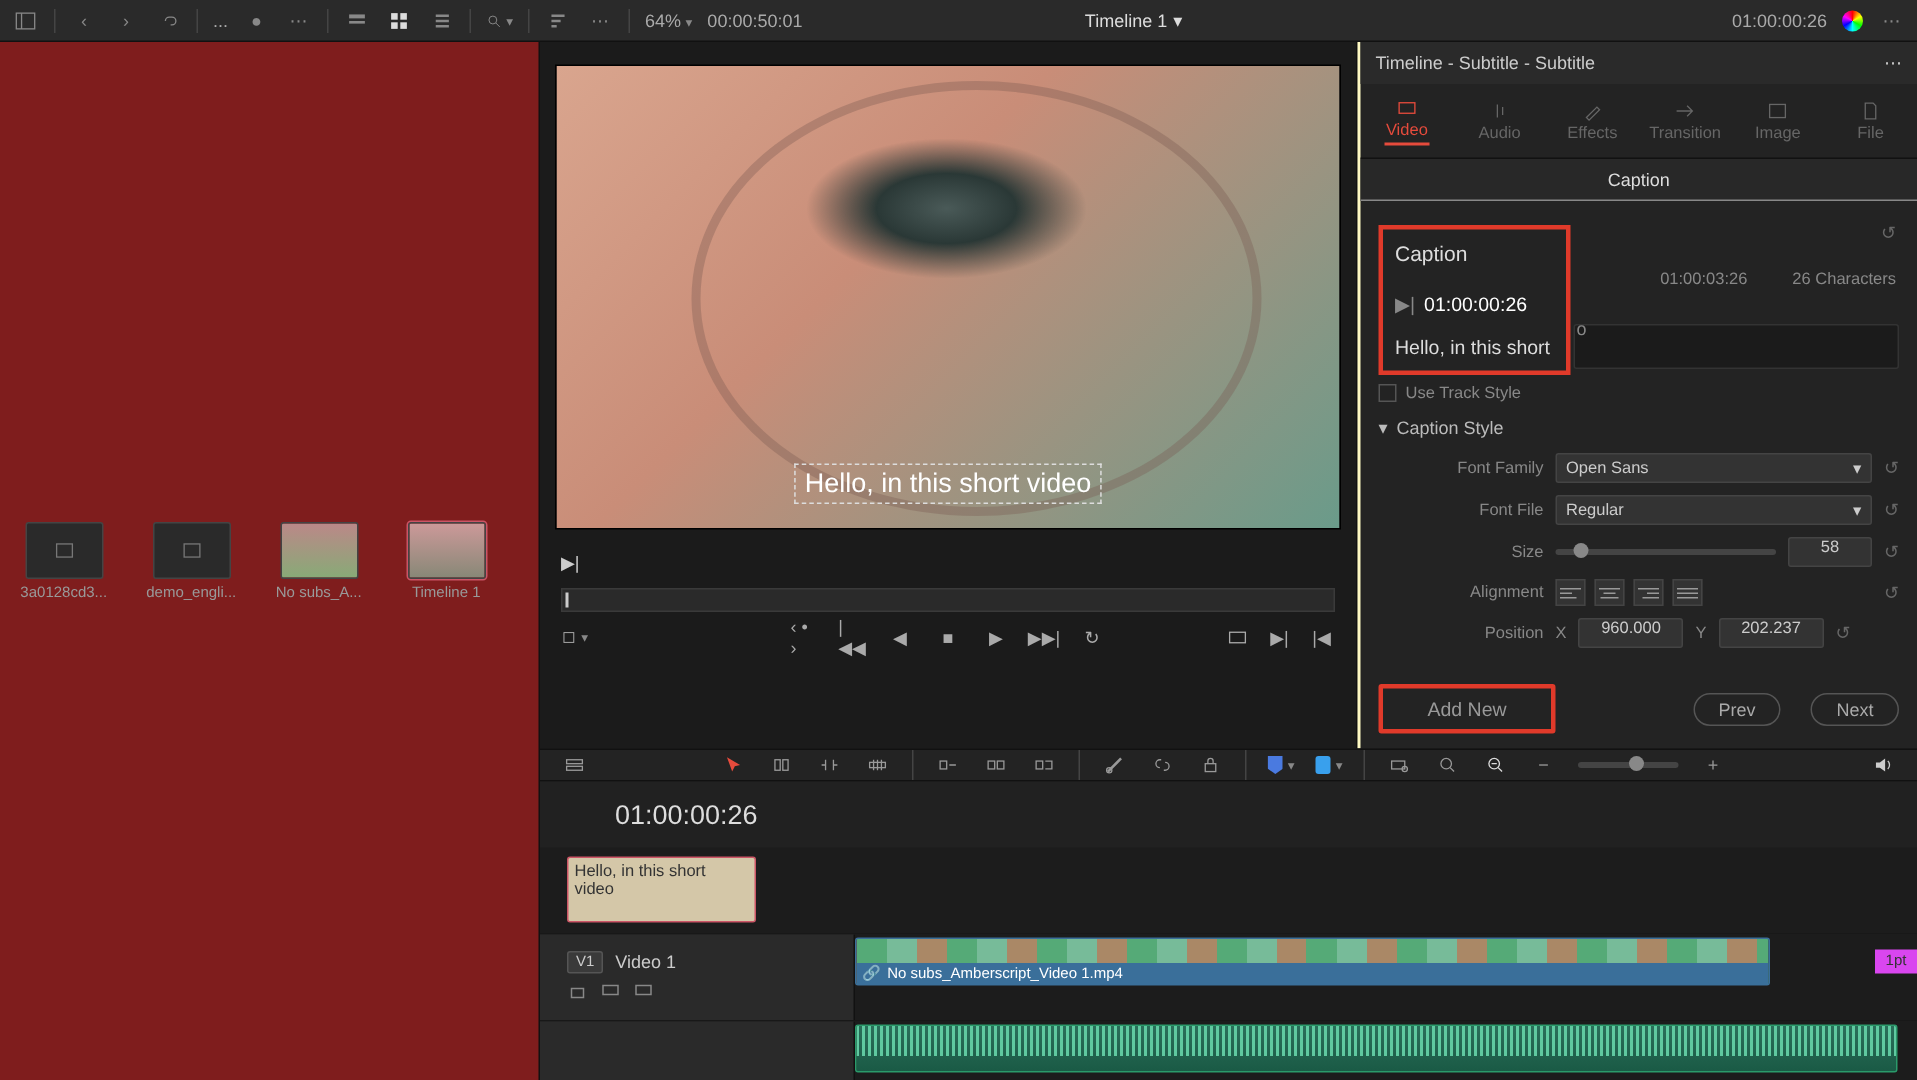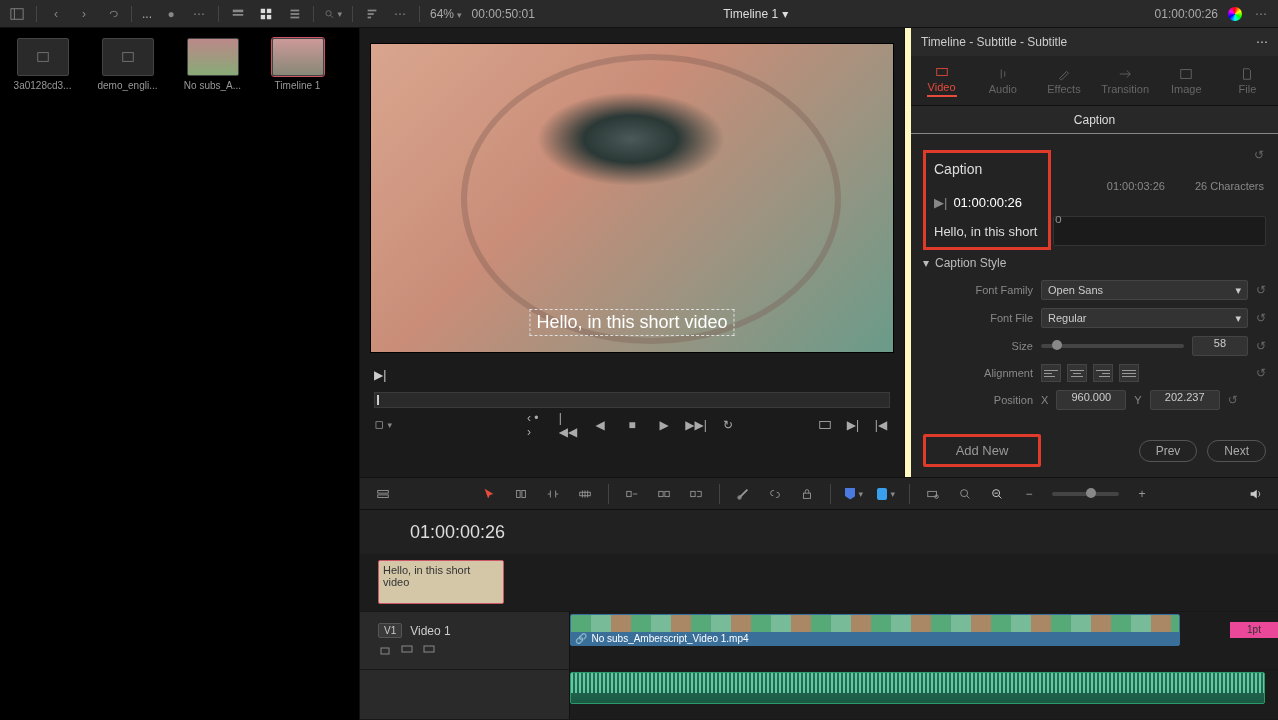--- a/index.html
+++ b/index.html
@@ -4,21 +4,21 @@
 <style>
 * { margin: 0; padding: 0; box-sizing: border-box; font-family: -apple-system, Arial, sans-serif; }
 body { background: #1a1a1a; color: #ccc; width: 1278px; height: 720px; overflow: hidden; font-size: 12px; }
 .topbar { height: 28px; background: #2a2a2a; display: flex; align-items: center; padding: 0 8px; gap: 10px; border-bottom: 1px solid #111; }
 .topbar .iconbtn { width: 18px; height: 18px; display: flex; align-items: center; justify-content: center; color: #888; cursor: pointer; }
 .topbar .sep { width: 1px; height: 16px; background: #444; }
 .topbar .label { color: #aaa; }
 .topbar .center { margin: 0 auto; }
 .topbar .title-center { color: #ddd; cursor: pointer; display:flex; align-items:center; gap:4px;}
 .main { display: flex; height: calc(720px - 28px); }
-.left-pool { width: 360px; background: #000000; border-right: 1px solid #111; padding: 10px; display: flex; flex-direction: column; }
+.left-pool { width: 360px; background: #7f1d1d; border-right: 1px solid #111; padding: 10px; display: flex; flex-direction: column; justify-content: center; }
 .thumbs { display: flex; gap: 20px; }
 .thumb { width: 65px; display: flex; flex-direction: column; align-items: center; gap: 4px; cursor: pointer; }
 .thumb .box { width: 52px; height: 38px; background: #333; border: 1px solid #444; border-radius: 2px; }
 .thumb .box.selected{ outline:1px solid #c56;}
 .thumb .name { font-size: 10px; color: #999; text-align: center; overflow: hidden; text-overflow: ellipsis; white-space: nowrap; width: 100%; }
 .viewer-col { width: 545px; background: #1b1b1b; display: flex; flex-direction: column; border-right: 1px solid #111; }
 .viewer { flex: 0 0 340px; padding: 10px; display:flex; align-items:center; justify-content:center;}
 .frame { width: 525px; height: 310px; background: linear-gradient(135deg, #d9a58e 0%, #c98d78 40%, #6a9b8a 100%); position: relative; border:1px solid #000;}
 .eye { position:absolute; left:150px; top:40px; width:220px; height:110px; background: radial-gradient(ellipse at center, #4a5a58 0%, #2a3836 30%, transparent 60%), radial-gradient(ellipse at center, #111 0%, transparent 15%); border-radius: 50%; }
 .glasses { position:absolute; left:90px; top:10px; width:380px; height:290px; border: 6px solid rgba(120,90,80,.35); border-radius: 50%; }
@@ -49,22 +49,22 @@
 .track-badge.st{ border-color:#c56; color:#c56;}
 .track-badge.v{ background:#3a3a3a; color:#ccc; border-color:#555;}
 .track-head .ctrls{ display:flex; gap:8px; color:#888; font-size:10px;}
 .track-body{ flex:1; position:relative; background:#1c1c1c;}
 .clip{ position:absolute; top:6px; height:44px; border:1px solid; border-radius:2px; font-size:11px; padding:3px 4px; overflow:hidden;}
 .clip.sub{ left:18px; width:126px; background:#d4c7a8; border-color:#c56; color:#333;}
 .clip.vid{ left:0px; width:610px; background: repeating-linear-gradient(90deg, #5a7 0 20px, #7b9 20px 40px, #a86 40px 60px); border-color:#3a6f9a; top:2px; height:32px;}
 .clip .clipname{ position:absolute; bottom:0; left:0; right:0; background:#3a6f9a; color:#fff; padding:1px 4px; font-size:10px; display:flex; gap:4px; align-items:center;}
 .clip.aud{ left:0px; width:695px; background: linear-gradient(#2a6f5a, #1a5a45); border-color:#2a9a6a; top:2px; height:32px;}
 .clip.aud .wave{position:absolute;top:0;left:0;right:0;height:20px;background:repeating-linear-gradient(90deg,#5fc9a0 0 2px, transparent 2px 4px);}
-.yellow-tag{position:absolute; right:0; top:10px; width:48px; height:16px; background:#ec4899; color:#333; font-size:10px; text-align:center; line-height:16px;}
-.inspector{ width: 373px; background:#232323; border-left:6px solid #fef9c3;}
+.yellow-tag{position:absolute; right:0; top:10px; width:28px; height:16px; background:#d946ef; color:#333; font-size:10px; text-align:center; line-height:16px;}
+.inspector{ width: 373px; background:#232323; border-left:2px solid #fef9c3;}
 .insp-title{ height:28px; display:flex; align-items:center; padding:0 10px; font-size:12px; color:#ccc; background:#2a2a2a; justify-content:space-between;}
 .insp-tabs{ height:50px; display:flex; border-bottom:1px solid #111;}
 .insp-tab{ flex:1; display:flex; flex-direction:column; align-items:center; justify-content:center; gap:2px; color:#666; font-size:11px; cursor:pointer;}
 .insp-tab.active{ color:#e64b3c;}
 .insp-tab.active .underline{ width:30px; height:2px; background:#e64b3c;}
 .insp-subtabs{ height:28px; display:flex;}
 .insp-subtab{ flex:1; text-align:center; line-height:28px; font-size:12px; color:#888; cursor:pointer;}
 .insp-subtab.active{ color:#ddd; border-bottom:1px solid #888; background:#282828;}
 .caption-block{ padding:10px 12px; position:relative;}
 .cap-header{ display:flex; justify-content:space-between; align-items:center;}
@@ -80,21 +80,21 @@
 .form-row .flabel{ width:110px; text-align:right; color:#888; font-size:11px;}
 .select{ flex:1; background:#333; border:1px solid #444; height:20px; padding:0 6px; font-size:11px; color:#ccc; display:flex; justify-content:space-between; align-items:center; border-radius:2px; cursor:pointer;}
 .swatch{ width:30px; height:16px; background:#fff; border:1px solid #555;}
 .slider{ flex:1; height:4px; background:#444; position:relative; border-radius:2px;}
 .slider .knob{ position:absolute; left:8%; top:-4px; width:10px; height:10px; background:#888; border-radius:50%;}
 .numbox{ width:56px; background:#333; border:1px solid #444; height:20px; text-align:center; font-size:11px; color:#ccc; border-radius:2px;}
 .align-btns{ display:flex; gap:6px;}
 .align-btn{ width:20px; height:18px; background:#333; border:1px solid #444; cursor:pointer; display:flex; flex-direction:column; justify-content:center; gap:2px; padding:2px;}
 .align-btn span{height:1px;background:#999;}
 .reset-icon{ color:#666; font-size:12px; cursor:pointer;}
-.nav-row{ display:flex; gap:10px; padding:10px 12px; align-items:center;}
+.nav-row{ display:flex; gap:20px; padding:10px 12px; align-items:center;}
 .pill{ border:1px solid #555; border-radius:12px; padding:3px 16px; font-size:12px; color:#aaa; cursor:pointer; text-align:center;}
 .addnew{ width:118px; border:3px solid #e03a2a; border-radius:2px; text-align:center; padding:6px 0; font-size:13px; color:#999; cursor:pointer;}
 svg{width:14px;height:14px;fill:currentColor;}
 .chev::after{content:'▾'; font-size:9px; margin-left:3px; color:#888;}
 </style>
 </head>
 <body>
 
 <div class="topbar">
   <div class="iconbtn">
@@ -298,20 +298,24 @@
           <div class="cap-text">Hello, in this short</div>
         </div>
         <span class="reset-icon" style="position:absolute;right:14px;top:14px;">↺</span>
       </div>
       <div class="cap-meta">
         <span>01:00:03:26</span>
         <span>26 Characters</span>
       </div>
       <div style="position:absolute; left:144px; top:78px; color:#888;">o</div>
       <div class="cap-textarea" style="margin-left:130px; margin-top:-34px;"></div>
+      <div class="checkbox-row" style="margin-top:6px;">
+        <div style="width:12px;height:12px;border:1px solid #555;"></div>
+        <span>Use Track Style</span>
+      </div>
       <div class="section-head">
         <span>▾</span>
         <span>Caption Style</span>
       </div>
       <div class="form-row">
         <div class="flabel">Font Family</div>
         <div class="select">
                 <span>Open Sans</span>
                 <span>▾</span>
               </div>

